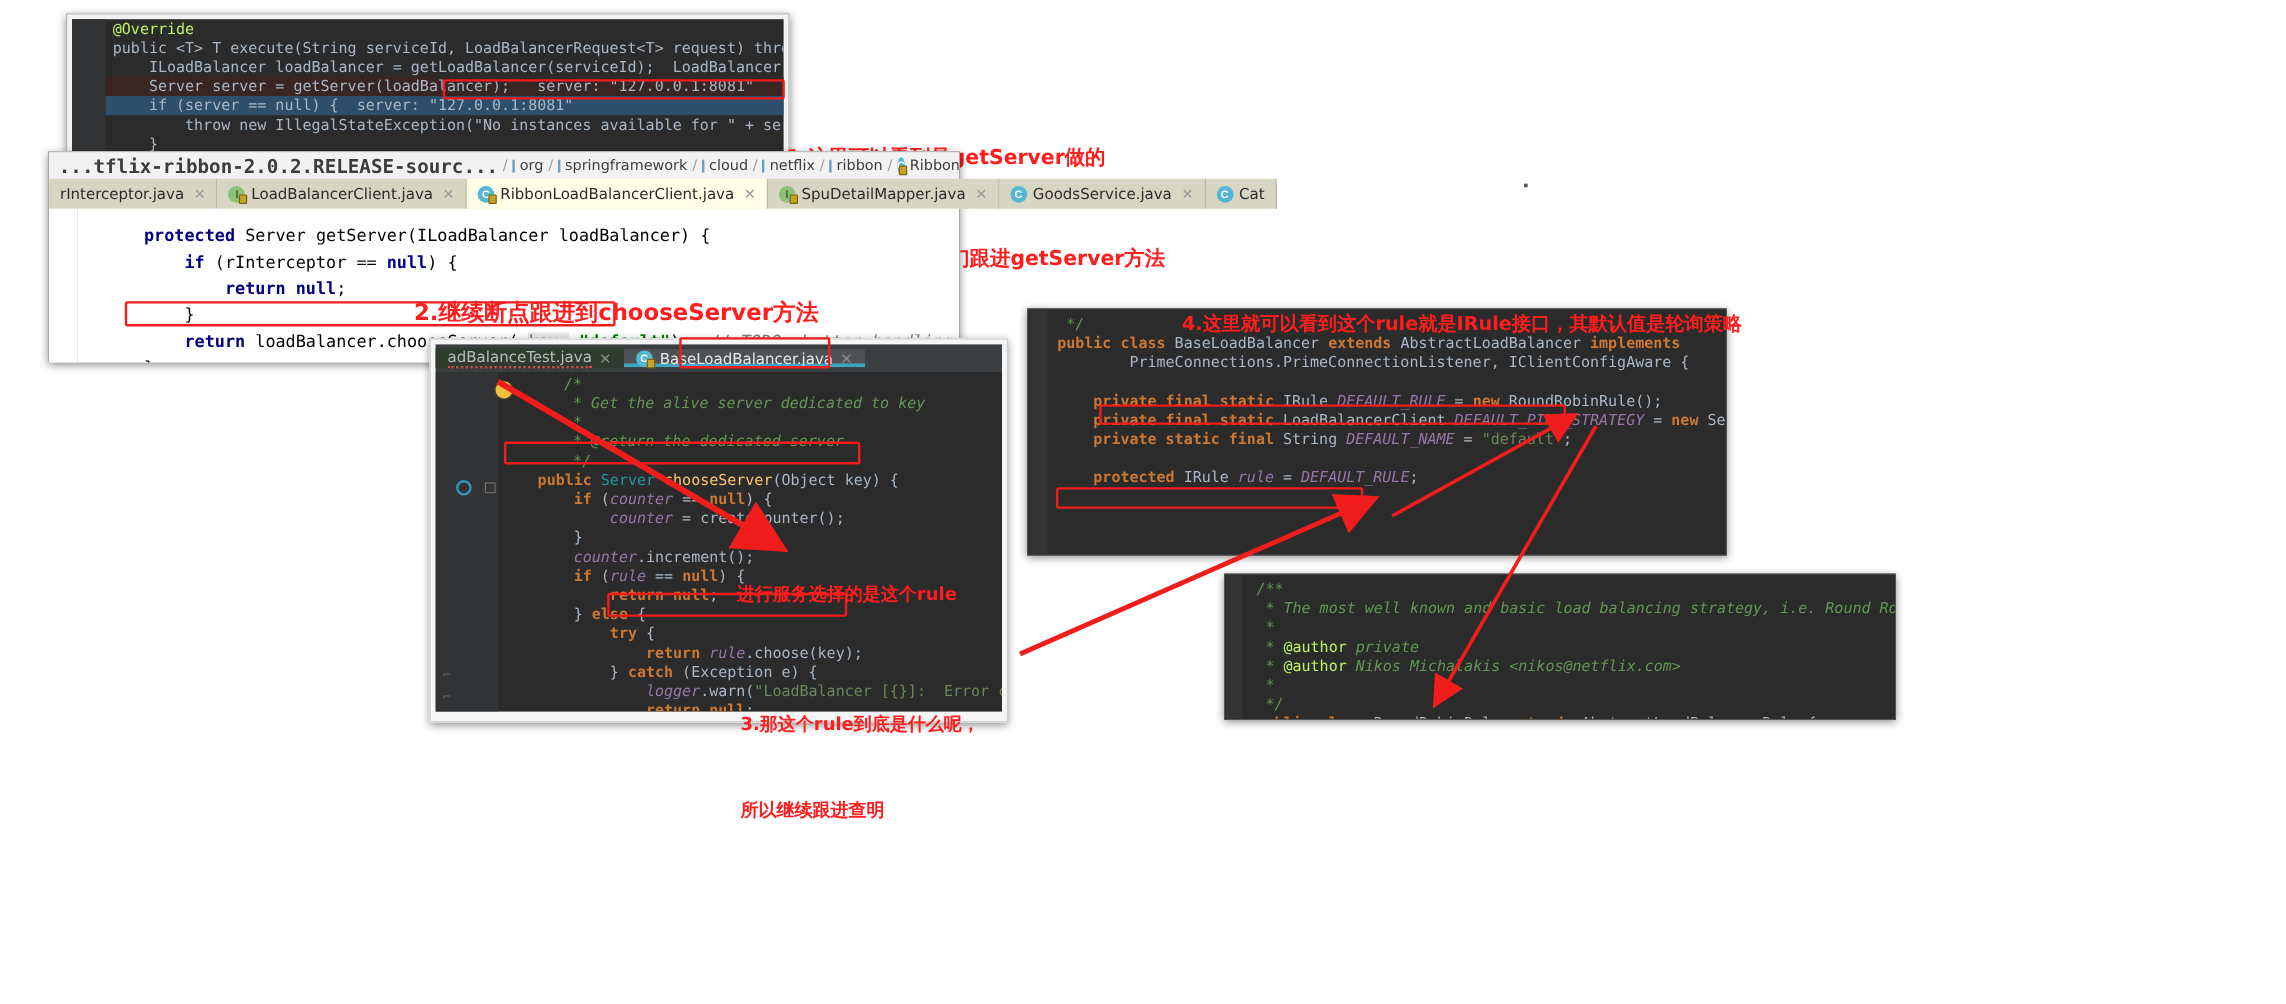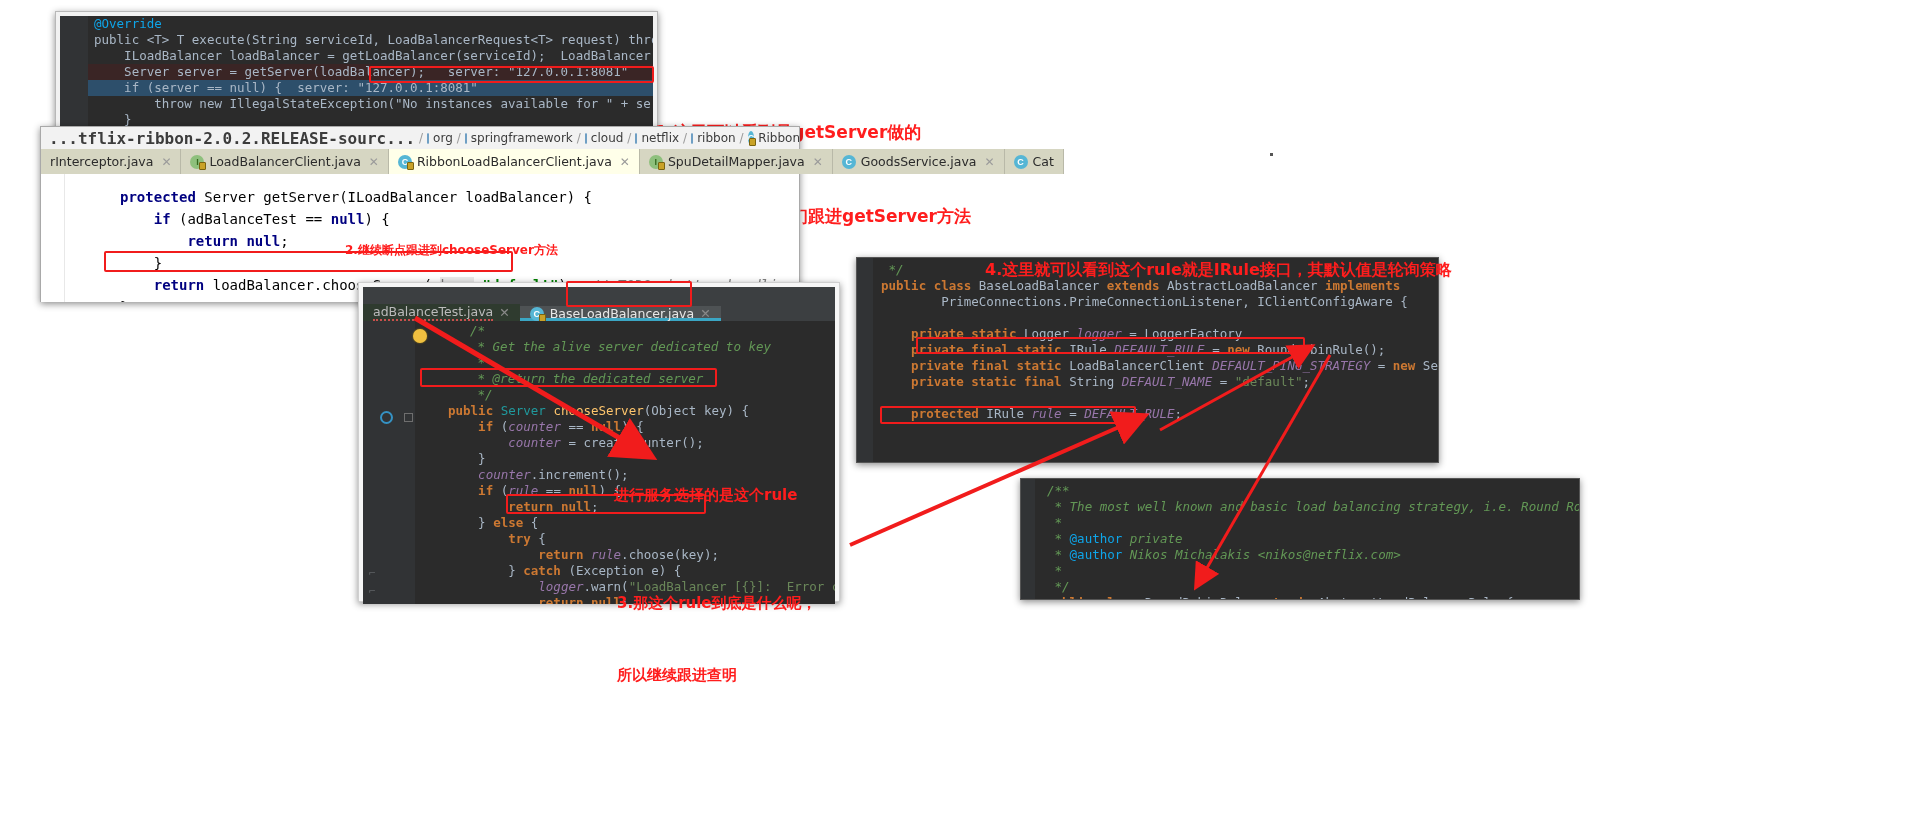--- a/index.html
+++ b/index.html
@@ -22,21 +22,21 @@
 
   .line { white-space:pre; line-height:16px; }
 
   
   .d-kw   { color:#cc7832; font-weight:bold; }
   .d-str  { color:#6a8759; }
   .d-doc  { color:#629755; font-style:italic; }
   .d-fn   { color:#ffc66d; }
   .d-fld  { color:#9876aa; font-style:italic; }
   .d-stfld{ color:#9876aa; font-style:italic; }
-  .d-ann  { color:#0ea5e9;margin-top:24px; }
+  .d-ann  { color:#bef264;margin-top:24px; }
   .d-gen  { color:#20999d; }
   .d-plain{ color:#a9b7c6; }
 
   
   .l-kw   { color:#000080; font-weight:bold; }
   .l-str  { color:#008000; font-weight:bold; }
   .l-cmt  { color:#808080; font-style:italic; }
   .l-plain{ color:#000000; }
   .l-hint { color:#787878; background:#eaeaea; }
 
@@ -55,21 +55,21 @@
   .tab.active { background:#ffffe9; }
   .tab .x { color:#9a9a9a; font-size:12px; margin-left:3px;}
   .ic { width:14px; height:14px; border-radius:50%; display:inline-block; position:relative;
         font-size:9px; line-height:14px; text-align:center; color:#fff; font-weight:bold;
         font-family:"Liberation Sans", sans-serif;}
   .ic.c { background:#56b6d5; }
   .ic.i { background:#8ec07c; color:#33691e; }
   .ic.lock:after{ content:""; position:absolute; right:-2px; bottom:-1px; width:5px; height:6px;
         background:#c9a227; border:1px solid #7a6410; border-radius:1px; }
 
-  .dtabbar { display:flex; align-items:flex-end; height:34px; background:#3c3f41; font-size:12.5px; }
+  .dtabbar { display:flex; align-items:center; height:23px; background:#3c3f41; font-size:12.5px; }
   .dtab { display:flex; align-items:center; gap:6px; padding:0 10px; color:#bbbbbb; white-space:nowrap;}
   .dtab.green { background:#2f3b2f; }
   .dtab.active { background:#4e5254; color:#e8e8e8; box-shadow: inset 0 -3px 0 #3ba6c4; }
   .dtab .x { color:#8a8a8a; }
 
   
   .crumbs { display:flex; align-items:center; gap:4px; height:20px; padding:0 8px;
             background:#f2f2f2; font-size:12px; color:#3c3c3c; white-space:nowrap; overflow:hidden;}
   .crumbs .sep { color:#9a9a9a; }
   .cfold { width:12px; height:11px; background:#a5cbe8; border:1px solid #6f9fc4; border-radius:1px; display:inline-block;}
@@ -163,32 +163,32 @@
       <div class="tab">
         <span class="ic c">C</span>
         <span>Cat</span>
       </div>
     </div>
 
     <div class="lightcode mono" style="font-size:14px; position:relative; height:128px;">
       <div class="gutter-l"></div>
       <div style="position:absolute; left:24px; right:0; top:12px;">
         <div class="line" style="line-height:22px; padding-left:55px;"><span class="l-kw">protected</span><span class="l-plain"> Server getServer(ILoadBalancer loadBalancer) {</span></div>
-        <div class="line" style="line-height:22px; padding-left:55px;"><span class="l-plain">    </span><span class="l-kw">if</span><span class="l-plain"> (adBalanceTest == </span><span class="l-kw">null</span><span class="l-plain">) {</span></div>
+        <div class="line" style="line-height:22px; padding-left:55px;"><span class="l-plain">    </span><span class="l-kw">if</span><span class="l-plain"> (rInterceptor == </span><span class="l-kw">null</span><span class="l-plain">) {</span></div>
         <div class="line" style="line-height:22px; padding-left:55px;"><span class="l-plain">        </span><span class="l-kw">return null</span><span class="l-plain">;</span></div>
         <div class="line" style="line-height:22px; padding-left:55px;"><span class="l-plain">    }</span></div>
         <div class="line" style="line-height:22px; padding-left:55px;"><span class="l-plain">    </span><span class="l-kw">return</span><span class="l-plain"> loadBalancer.chooseServer( </span><span class="l-hint">key:</span><span class="l-plain"> </span><span class="l-str">"default"</span><span class="l-plain">);  </span><span class="l-cmt">// TODO: better handling of key</span></div>
         <div class="line" style="line-height:22px; padding-left:55px;"><span class="l-plain">}</span></div>
       </div>
     </div>
   </div>
 </div>
 <div class="redbox" style="left:104px; top:251px; width:409px; height:21px;"></div>
 
-<div class="anno" style="left:345px; top:214px; font-size:12px;">
+<div class="anno" style="left:345px; top:204px; font-size:19px;">
   <div>2.继续断点跟进到chooseServer方法</div>
 </div>
 
 <div class="panel shadow" style="left:358px; top:282px; width:482px; height:320px;">
   <div class="frame" style="padding:4px; background:#f6f6f6; border:1px solid #cfcfcf;">
 
     <div class="dtabbar">
       <div class="dtab green">
         <span class="sqwave">adBalanceTest.java</span>
         <span class="x">✕</span>
@@ -247,21 +247,20 @@
 
 <div class="panel shadow" style="left:856px; top:257px; width:583px; height:206px;">
   <div class="frame" style="padding:0; background:#2b2b2b; border:1px solid #555;">
     <div class="darkcode mono" style="font-size:12.5px; position:relative;">
       <div style="position:absolute; left:0; top:0; bottom:0; width:16px; background:#313335;"></div>
       <div style="position:absolute; left:16px; right:0; top:4px;">
         <div class="line" style="padding-left:8px;"><span class="d-doc"> */</span></div>
         <div class="line" style="padding-left:8px;"><span class="d-kw">public class</span><span class="d-plain"> BaseLoadBalancer </span><span class="d-kw">extends</span><span class="d-plain"> AbstractLoadBalancer </span><span class="d-kw">implements</span></div>
         <div class="line" style="padding-left:8px;"><span class="d-plain">        PrimeConnections.PrimeConnectionListener, IClientConfigAware {</span></div>
         <div class="line" style="padding-left:8px;">&nbsp;</div>
-        <div class="line" style="padding-left:8px;"><span class="d-plain">    </span><span class="d-kw">private static</span><span class="d-plain"> Logger </span><span class="d-fld">logger</span><span class="d-plain"> = LoggerFactory</span></div>
         <div class="line" style="padding-left:8px;"><span class="d-plain">    </span><span class="d-kw">private final static</span><span class="d-plain"> IRule </span><span class="d-stfld">DEFAULT_RULE</span><span class="d-plain"> = </span><span class="d-kw">new</span><span class="d-plain"> RoundRobinRule();</span></div>
         <div class="line" style="padding-left:8px;"><span class="d-plain">    </span><span class="d-kw">private final static</span><span class="d-plain"> LoadBalancerClient </span><span class="d-stfld">DEFAULT_PING_STRATEGY</span><span class="d-plain"> = </span><span class="d-kw">new</span><span class="d-plain"> SerialPingStrate</span></div>
         <div class="line" style="padding-left:8px;"><span class="d-plain">    </span><span class="d-kw">private static final</span><span class="d-plain"> String </span><span class="d-stfld">DEFAULT_NAME</span><span class="d-plain"> = </span><span class="d-str">"default"</span><span class="d-plain">;</span></div>
         <div class="line" style="padding-left:8px;">&nbsp;</div>
         <div class="line" style="padding-left:8px;"><span class="d-plain">    </span><span class="d-kw">protected</span><span class="d-plain"> IRule </span><span class="d-fld">rule</span><span class="d-plain"> = </span><span class="d-stfld">DEFAULT_RULE</span><span class="d-plain">;</span></div>
         <div class="line" style="padding-left:8px;">&nbsp;</div>
 
       </div>
     </div>
   </div>

